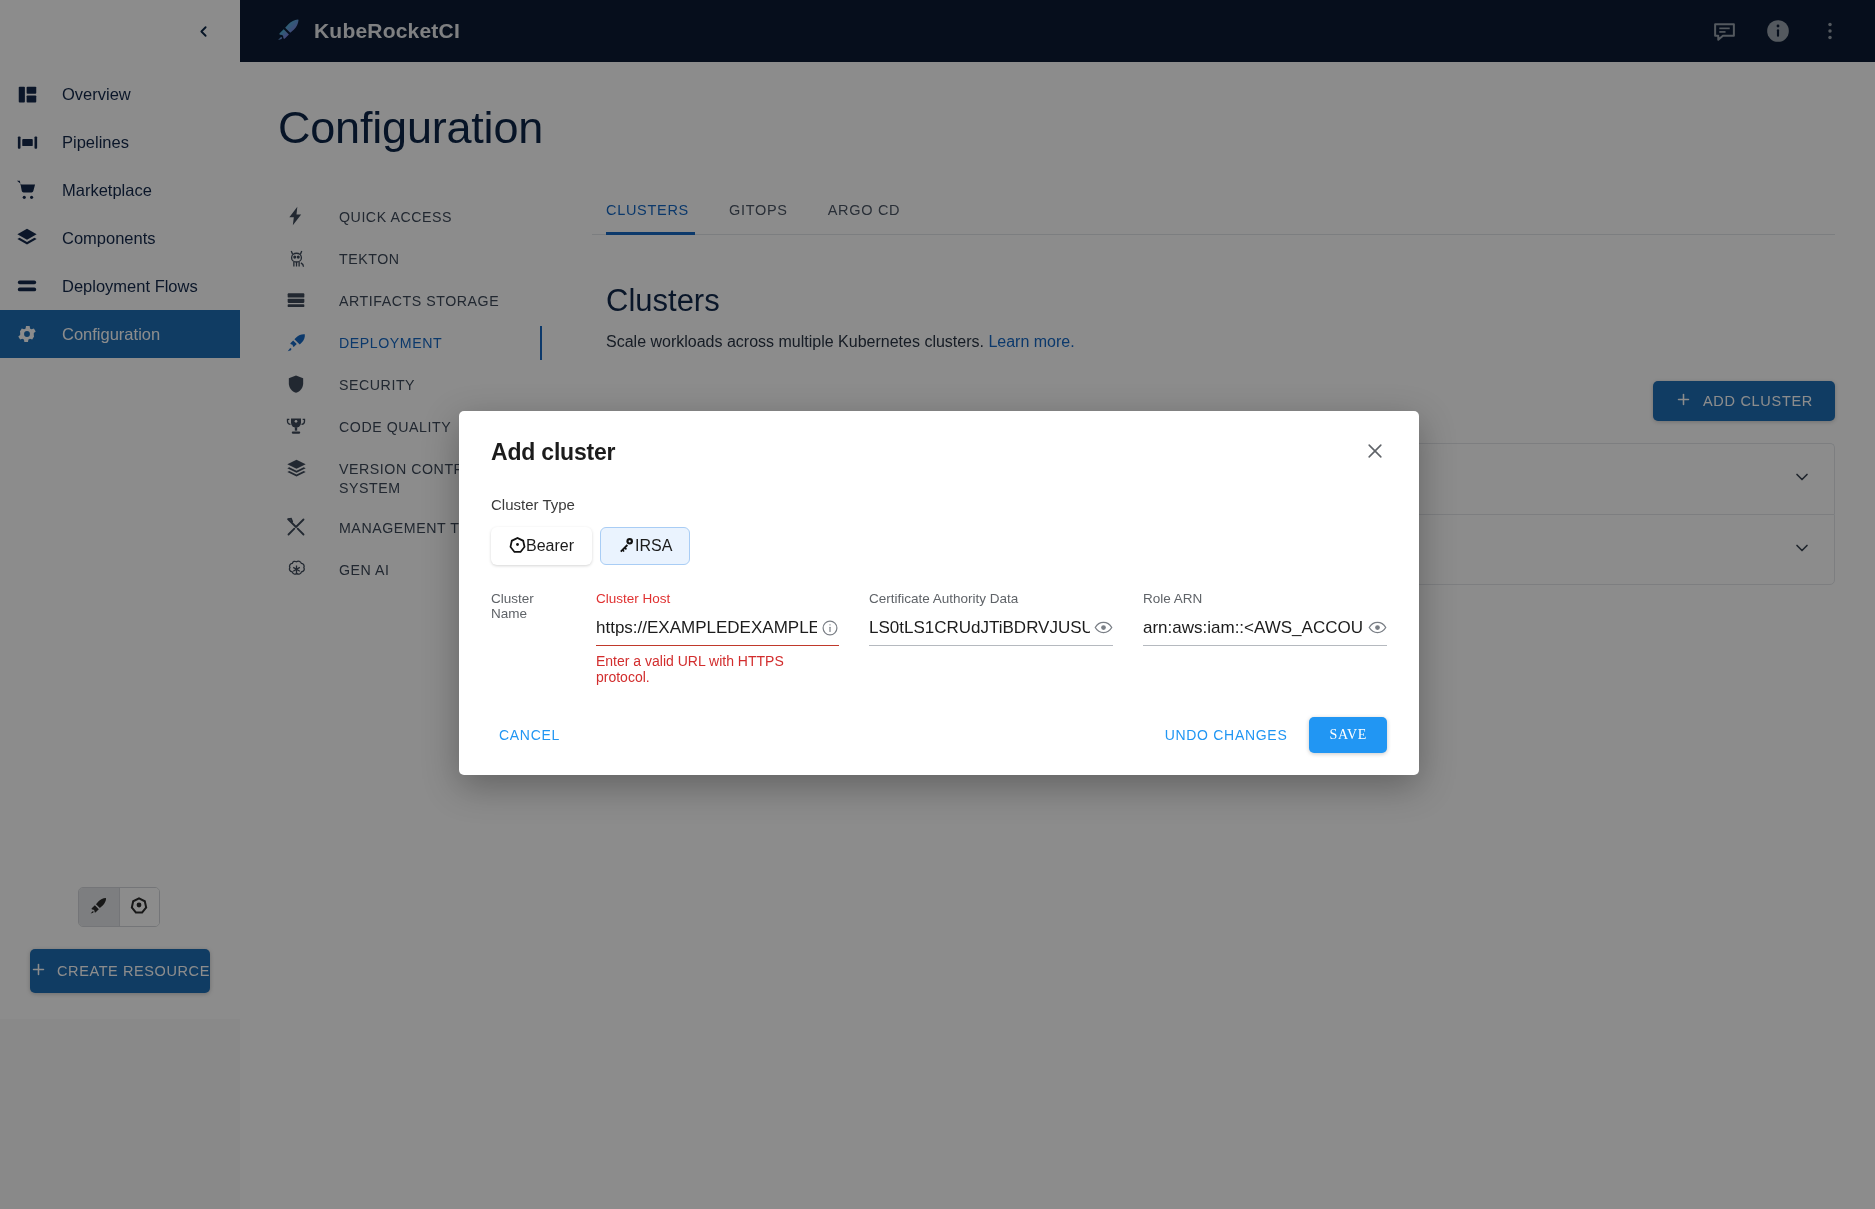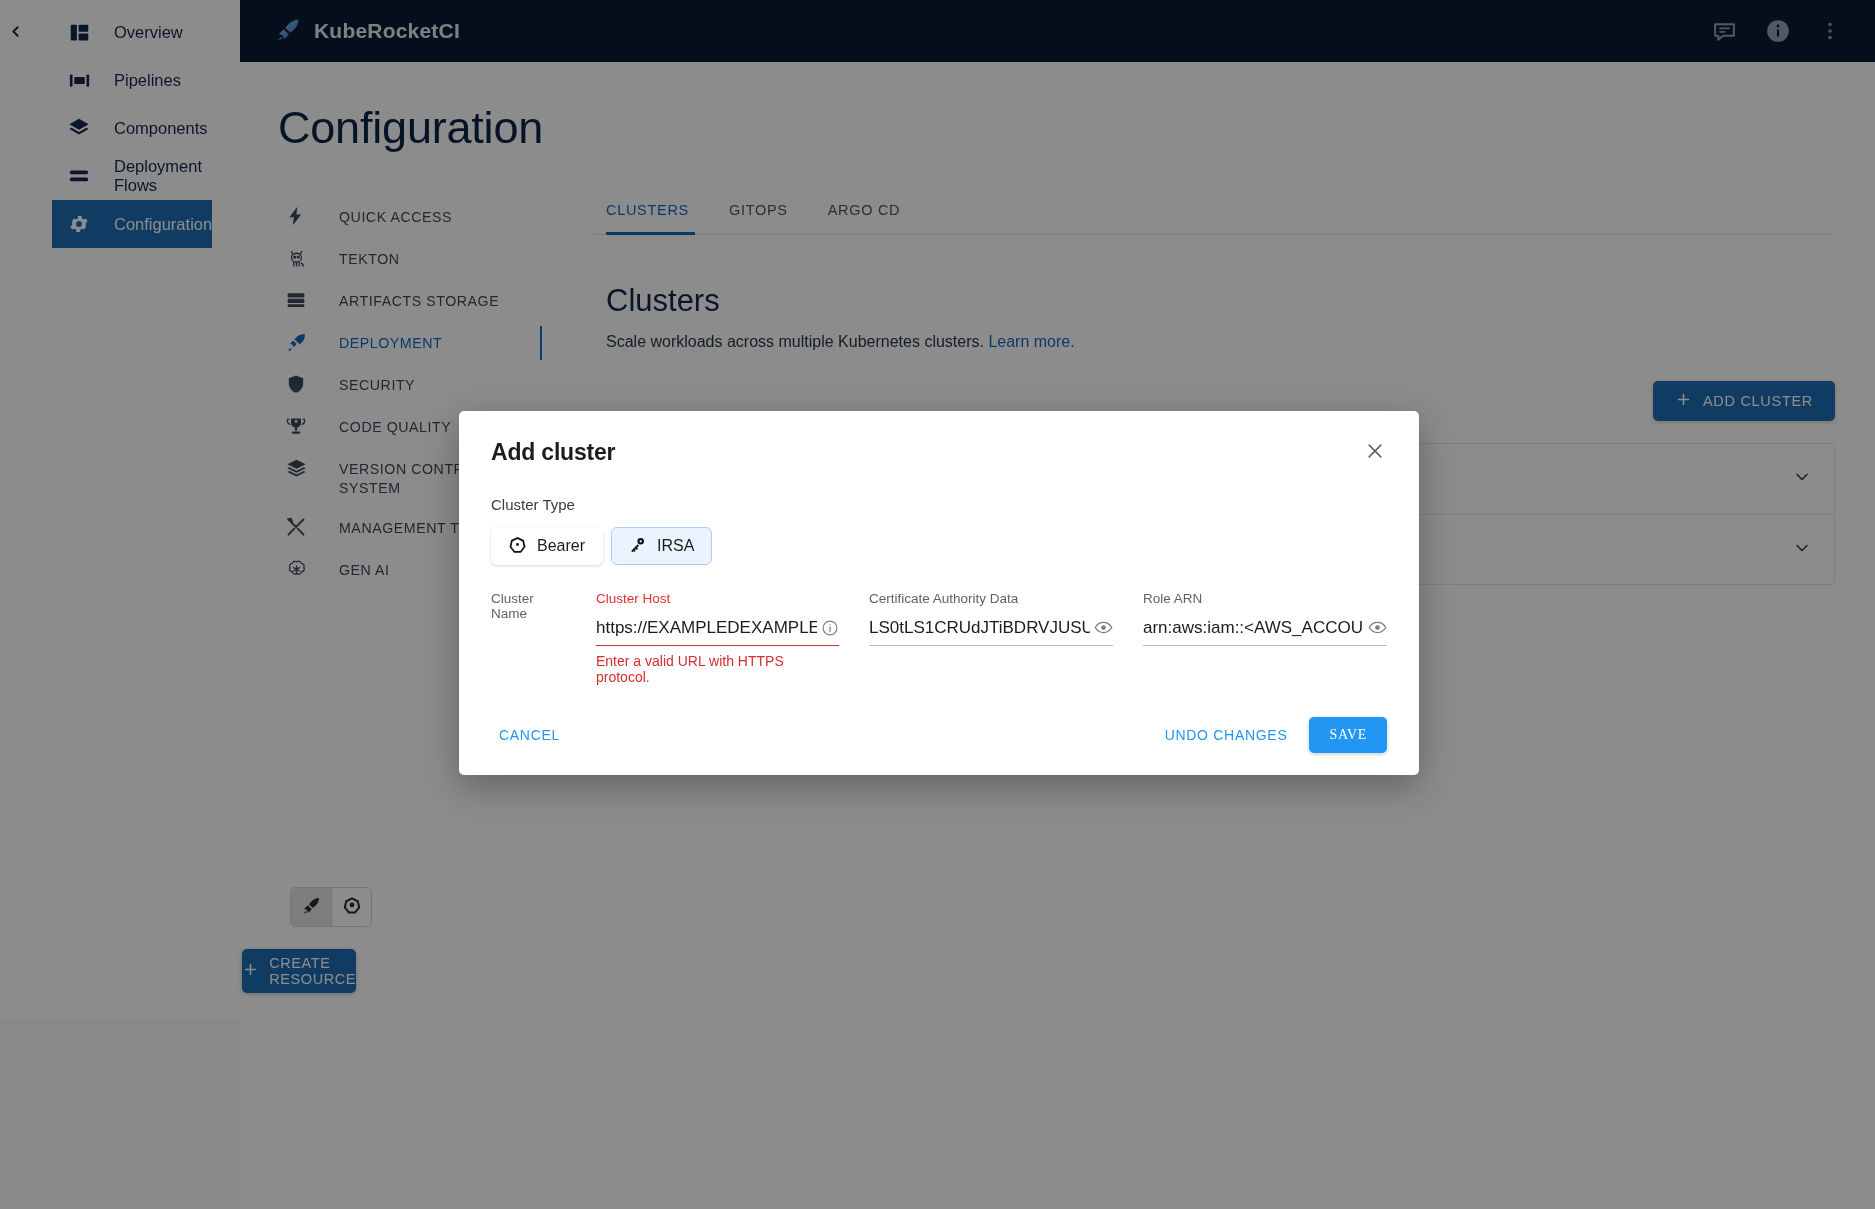--- a/index.html
+++ b/index.html
@@ -9,21 +9,21 @@
     overflow: hidden;
     background: #fafafa;
   }
   #root { position: relative; width: 1875px; height: 1209px; }
 
   
   .sidebar {
     position: absolute; left: 0; top: 0;
     width: 240px; height: 1019px;
     background: #ffffff;
-    display: flex; flex-direction: row;
+    display: flex; flex-direction: column;
     z-index: 5;
   }
   .sidebar-top {
     height: 62px; display: flex; align-items: center; justify-content: flex-end;
     padding-right: 22px;
     background: #ffffff;
   }
   .collapse-btn {
     width: 30px; height: 30px; display: flex; align-items: center; justify-content: center;
     color: #0b2545; cursor: pointer;
@@ -141,21 +141,21 @@
     box-shadow: 0 11px 36px rgba(0,0,0,.30);
     padding: 28px 32px 22px 32px;
   }
   .modal-head { display: flex; align-items: flex-start; }
   .modal-title { font-size: 23px; color: #1c1c1c; font-weight: 700; letter-spacing: -.2px; }
   .modal-close { margin-left: auto; color: #5f6368; cursor: pointer; padding: 2px; }
   .field-label-block { margin-top: 29px; }
   .sublabel { font-size: 15px; color: #3b3b3b; }
   .type-toggles { display: flex; gap: 8px; margin-top: 14px; }
   .type-btn {
-    display: flex; align-items: center; gap: 11px;
+    display: flex; align-items: center; 
     height: 38px; padding: 0 17px; border-radius: 6px;
     background: #ffffff; border: 1px solid transparent;
     box-shadow: 0 1px 3px rgba(0,0,0,.17);
     font-size: 16px; color: #1c1c1c; cursor: pointer;
   }
   .type-btn.sel { background: #eaf3fe; border: 1px solid #a9cdf5; box-shadow: none; }
 
   .form-grid {
     display: grid; grid-template-columns: 1fr 1fr 1fr 1fr; column-gap: 30px; row-gap: 0;
     margin-top: 26px;
@@ -218,20 +218,30 @@
       </div>
       <div class="nav-item">
         <span class="nav-ico">
           <svg width="21" height="21" viewBox="0 0 24 24" fill="currentColor">
               <rect x="1" y="5" width="3" height="14" rx="1"></rect>
               <rect x="20" y="5" width="3" height="14" rx="1"></rect>
               <rect x="6" y="8" width="12" height="8" rx="1"></rect>
             </svg>
         </span>
         <span>Pipelines</span>
+      </div>
+      <div class="nav-item">
+        <span class="nav-ico">
+          <svg width="22" height="22" viewBox="0 0 24 24" fill="currentColor">
+              <path d="M1 2h3.2l2.1 11.2a2 2 0 0 0 2 1.6h8.6a2 2 0 0 0 2-1.6L20.8 6H6"></path>
+              <circle cx="9" cy="20" r="1.7"></circle>
+              <circle cx="17" cy="20" r="1.7"></circle>
+            </svg>
+        </span>
+        <span>Marketplace</span>
       </div>
       <div class="nav-item">
         <span class="nav-ico">
           <svg width="22" height="22" viewBox="0 0 24 24" fill="currentColor">
               <path d="M12 2 1.5 8 12 14l10.5-6L12 2z"></path>
               <path d="M1.5 13.2 12 19.2l10.5-6-2.4-1.4L12 16.4 3.9 11.8l-2.4 1.4z"></path>
             </svg>
         </span>
         <span>Components</span>
       </div>

